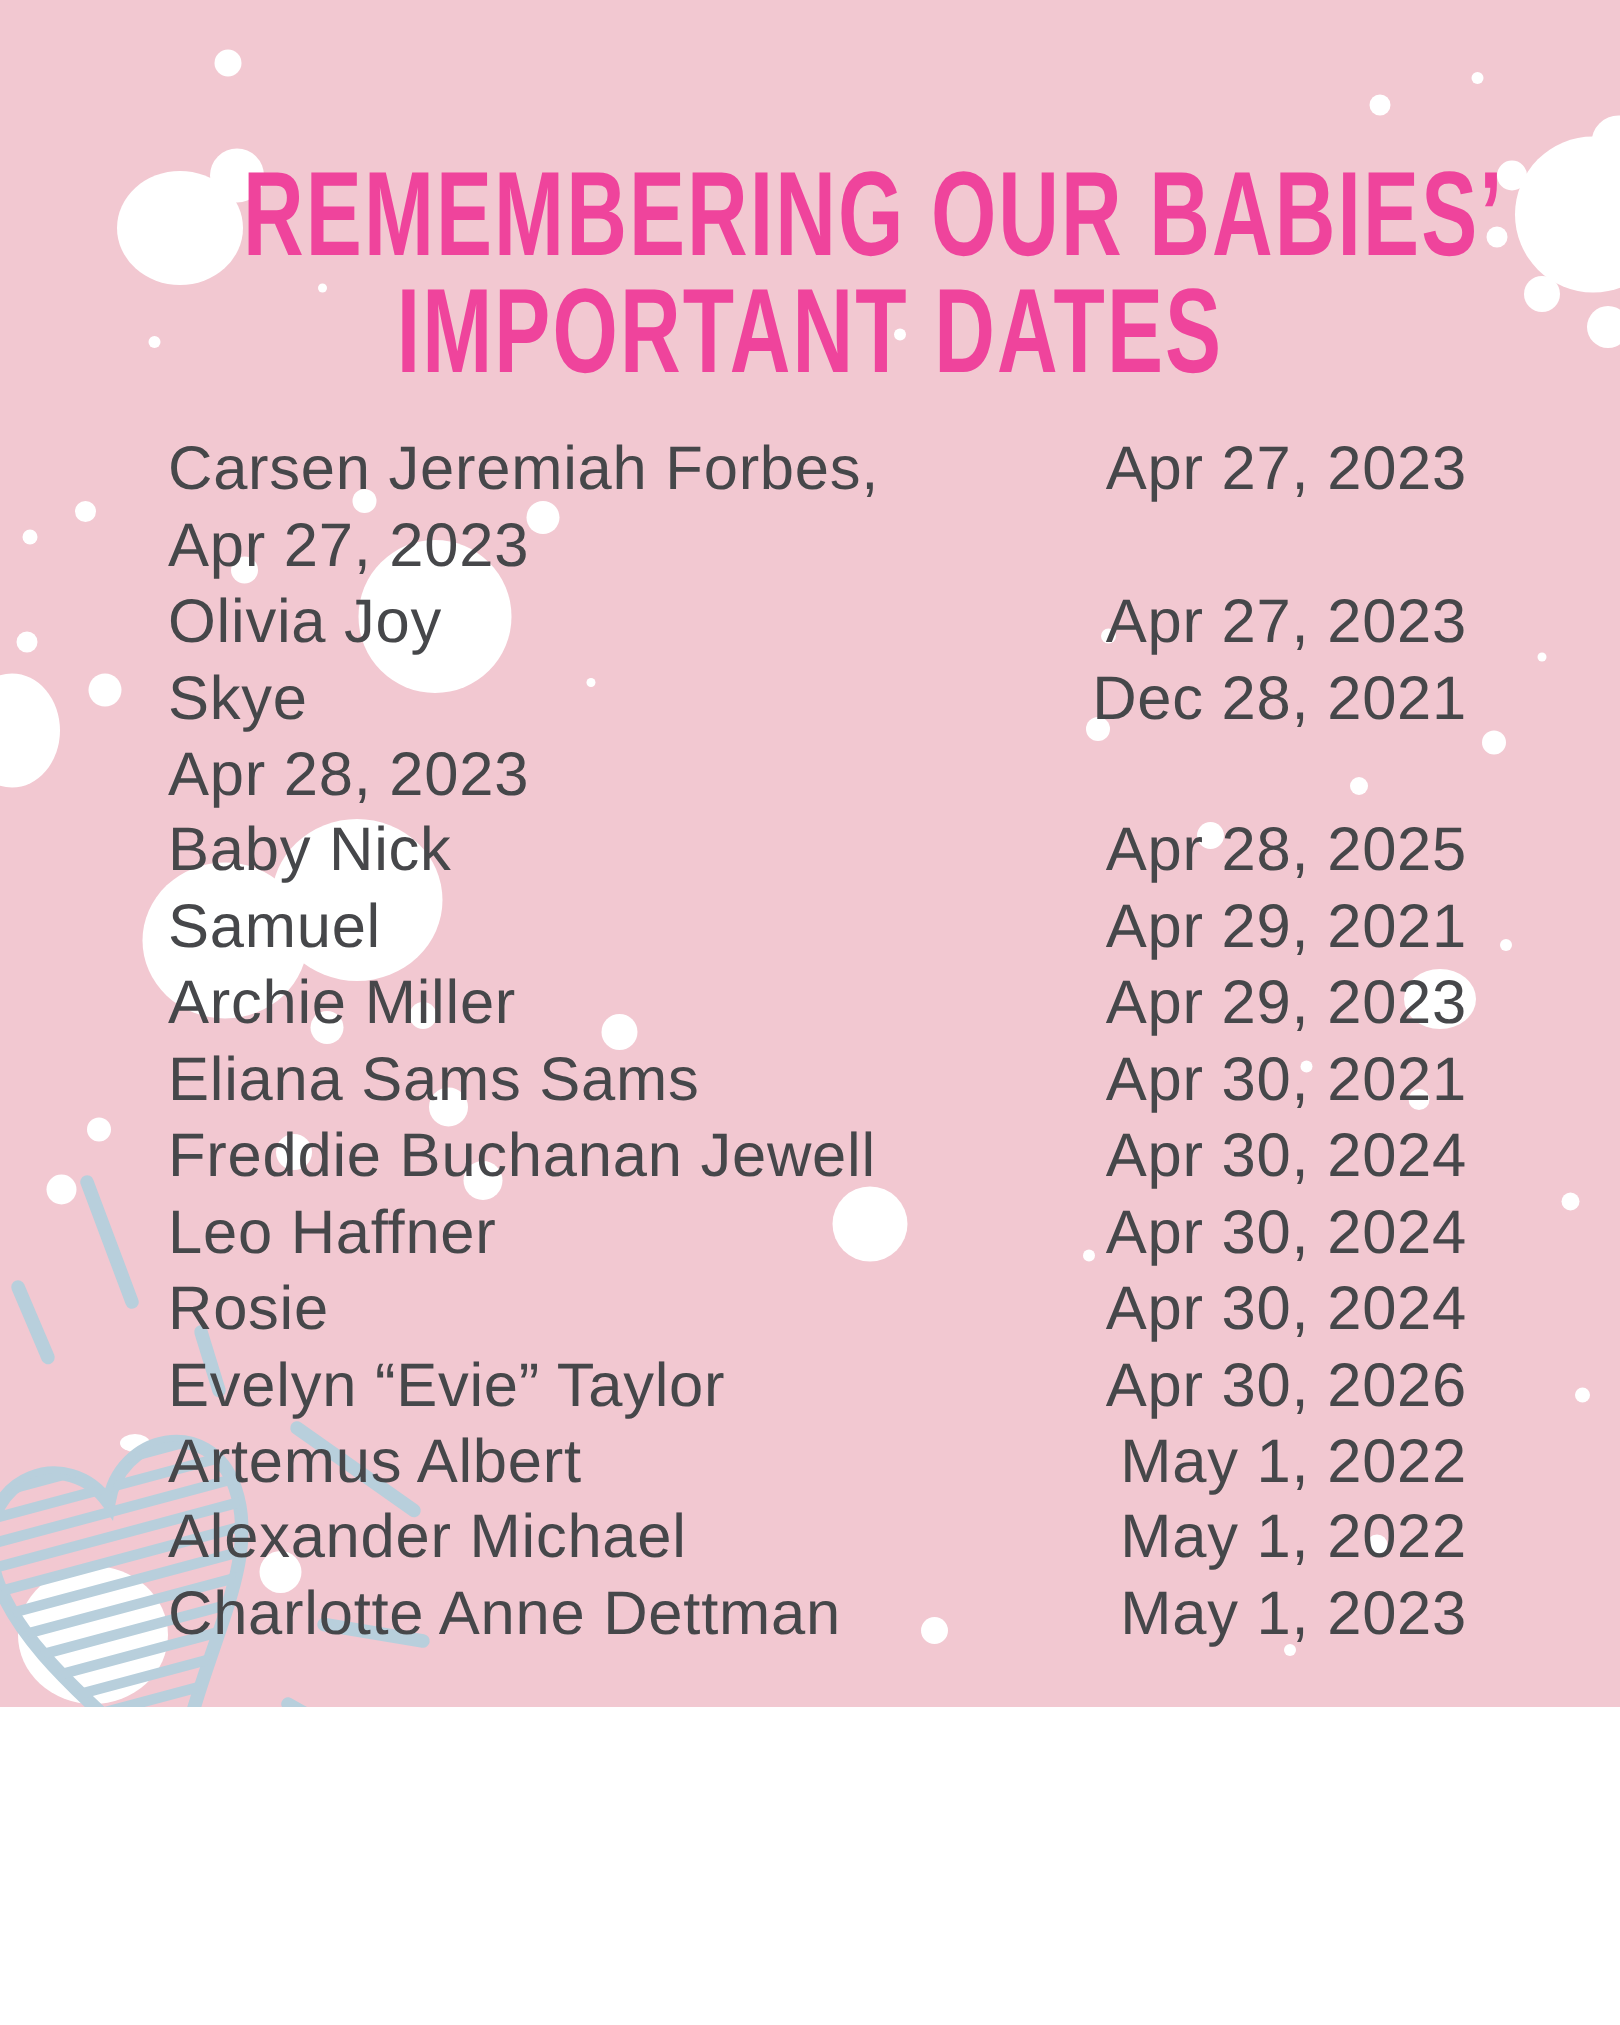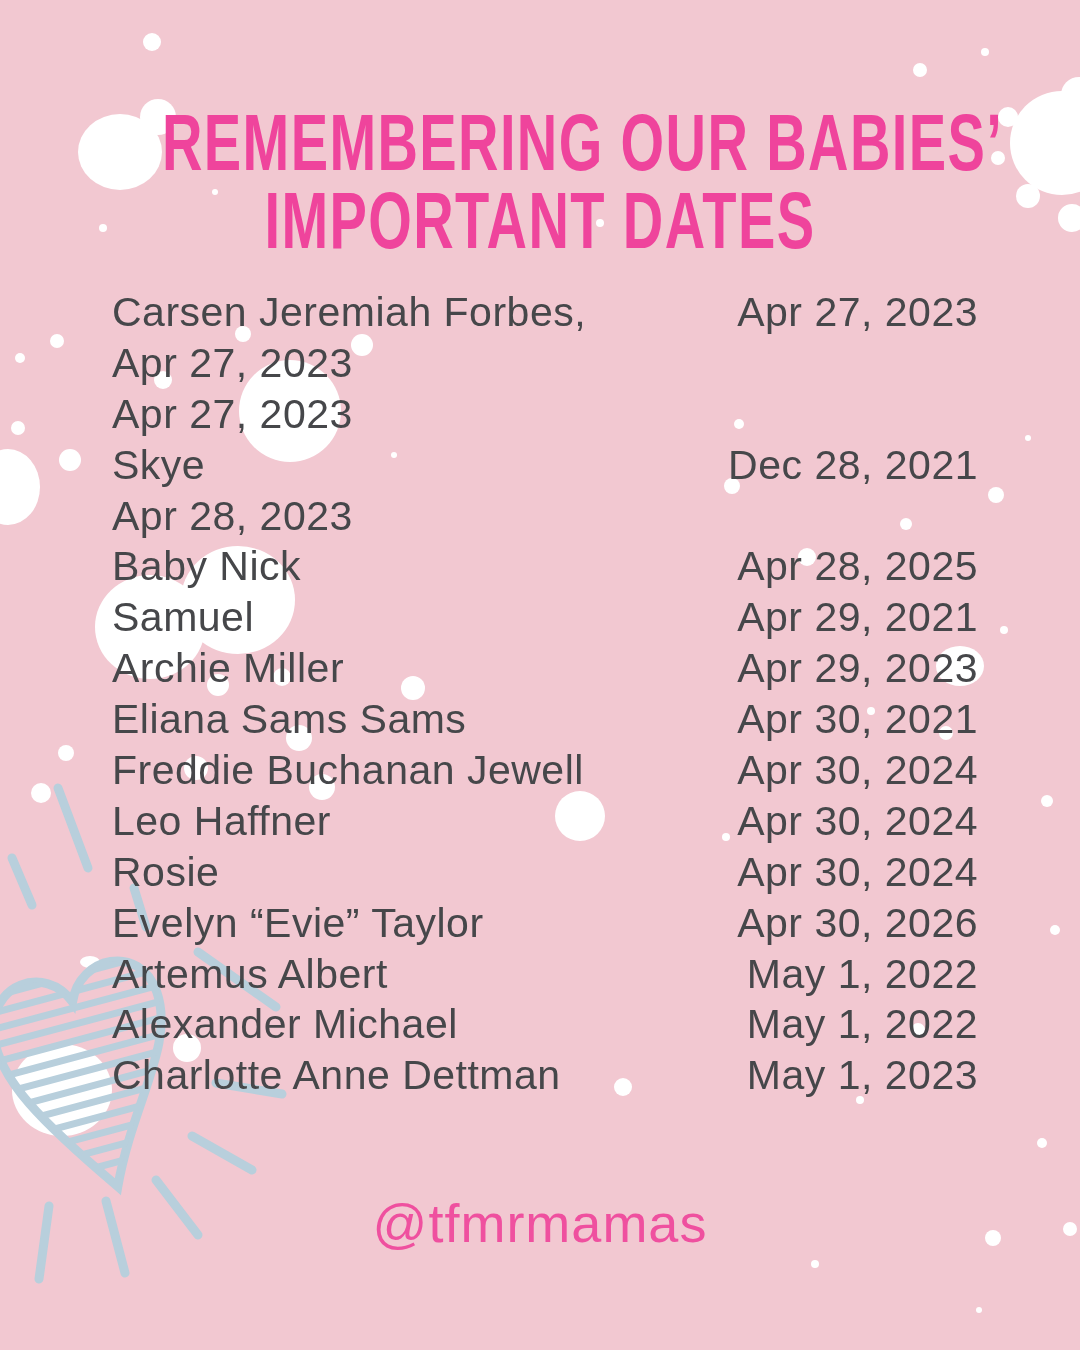--- a/index.html
+++ b/index.html
@@ -1,21 +1,21 @@
 <!DOCTYPE html>
 <html style="--bg: #f2c8d1; --title-pink: #ef449c; --list-text: #46474a; --handle-pink: #ef509f; --heart: #b8cfdc; --splatter: #ffffff;"><head>
 <meta charset="utf-8">
 <style>
   html, body { margin: 0; padding: 0; }
   body { font-family: "Liberation Sans", sans-serif; }
 
   .canvas {
     position: relative;
     width: 1080px;
-    height: 1350px;
+    height: 1138px;
     background: var(--bg, #f2c8d1);
     overflow: hidden;
   }
 
   .decor-layer {
     position: absolute;
     inset: 0;
     width: 1080px;
     height: 1350px;
     pointer-events: none;
@@ -191,20 +191,21 @@
     <div class="row">
       <span class="name">Carsen Jeremiah Forbes,</span>
       <span class="date">Apr 27, 2023</span>
     </div>
 
     <div class="row">
       <span class="date">Apr 27, 2023</span>
     </div>
 
     <div class="row">
+      <span class="name">Olivia Joy</span>
       <span class="date">Apr 27, 2023</span>
     </div>
 
     <div class="row">
       <span class="name">Skye</span>
       <span class="date">Dec 28, 2021</span>
     </div>
 
     <div class="row">
       <span class="date">Apr 28, 2023</span>

